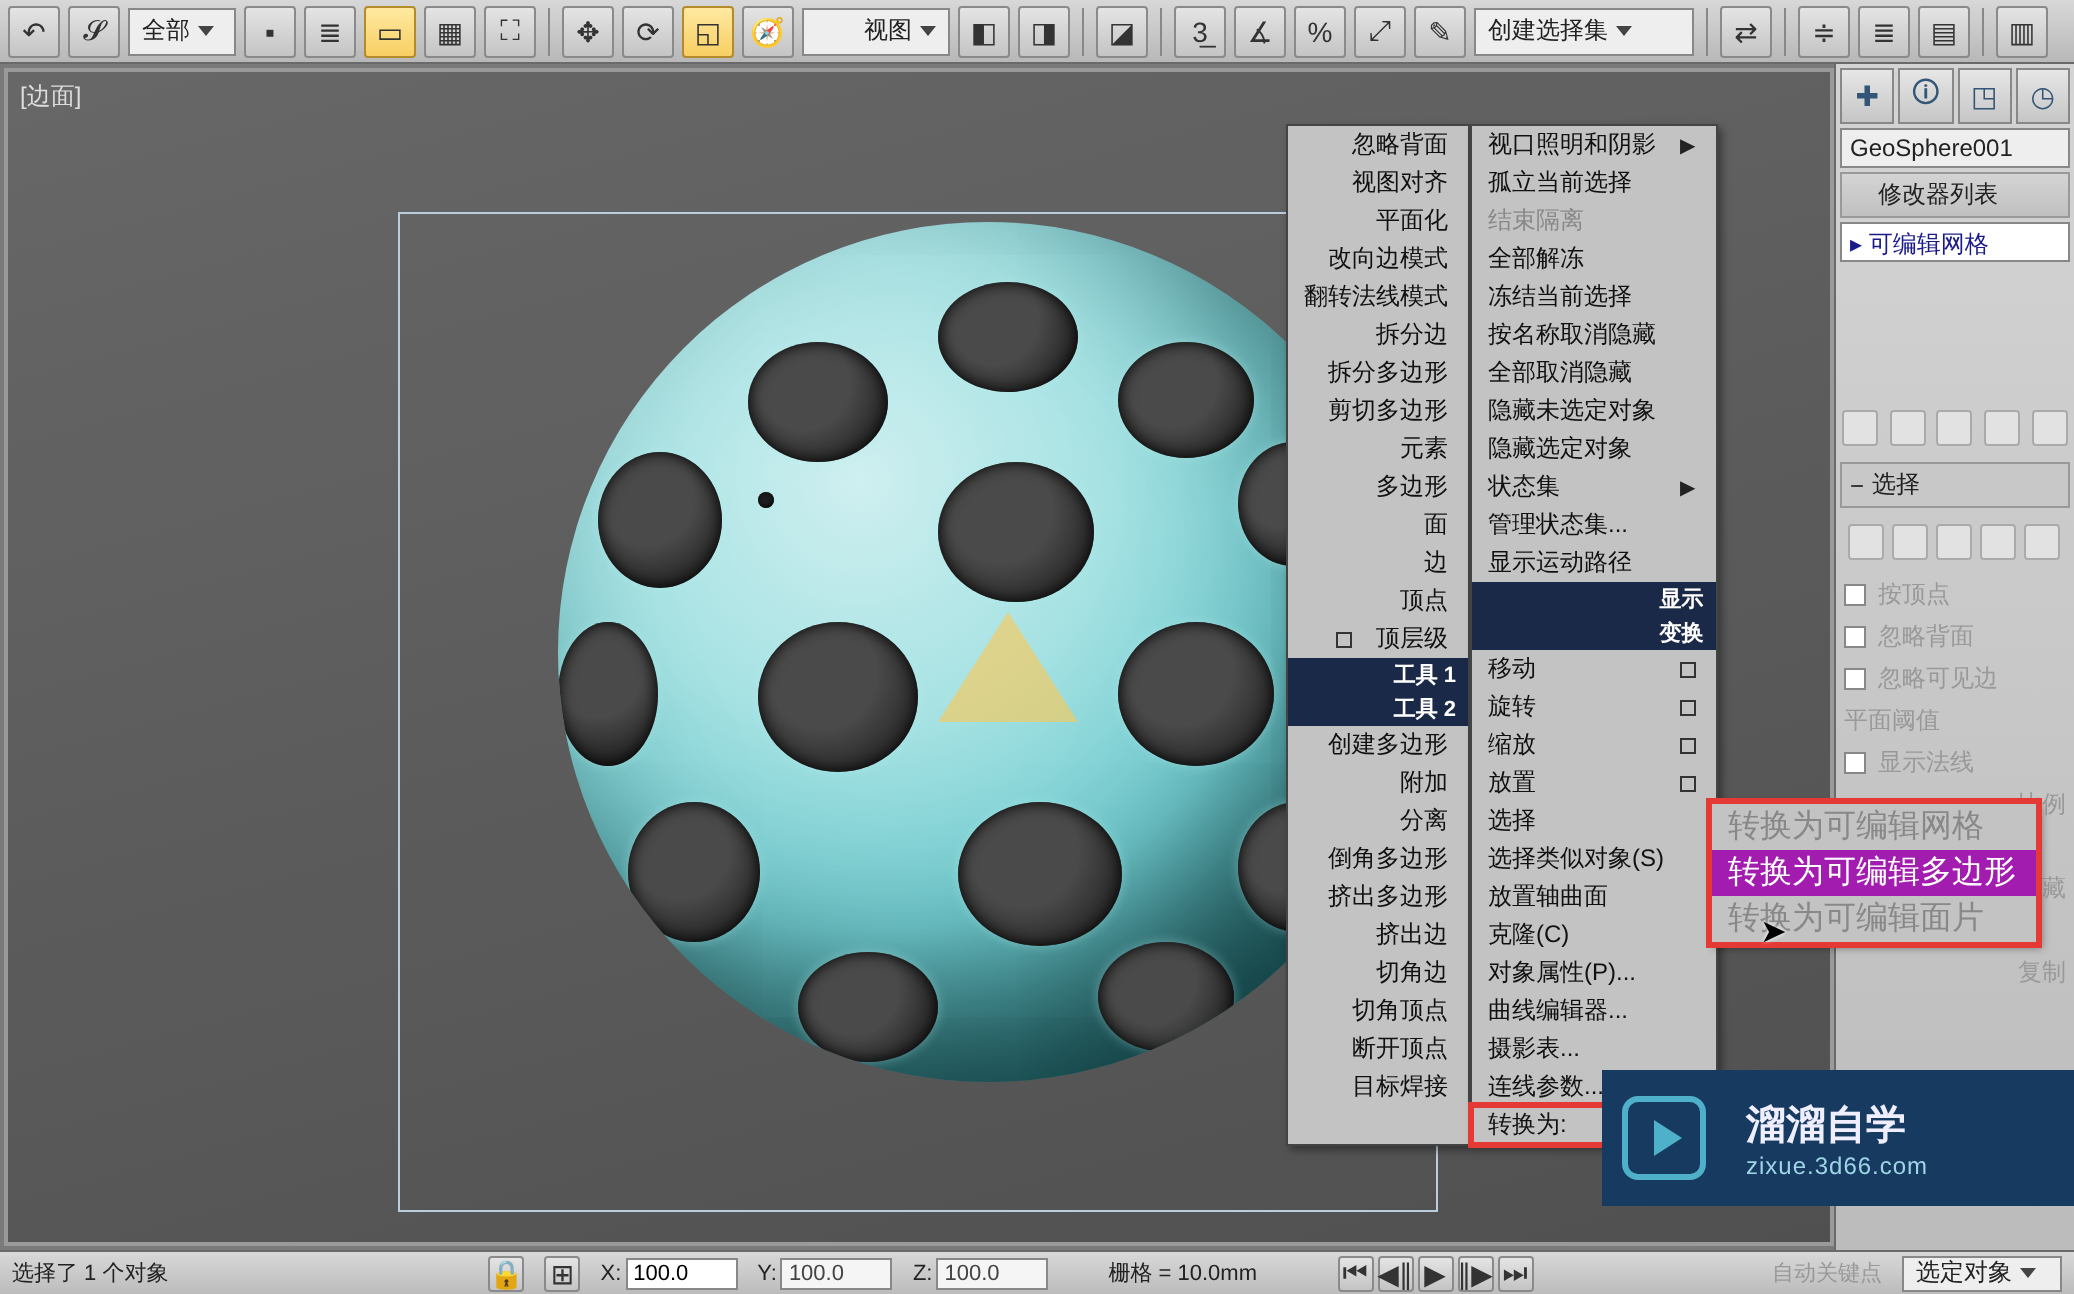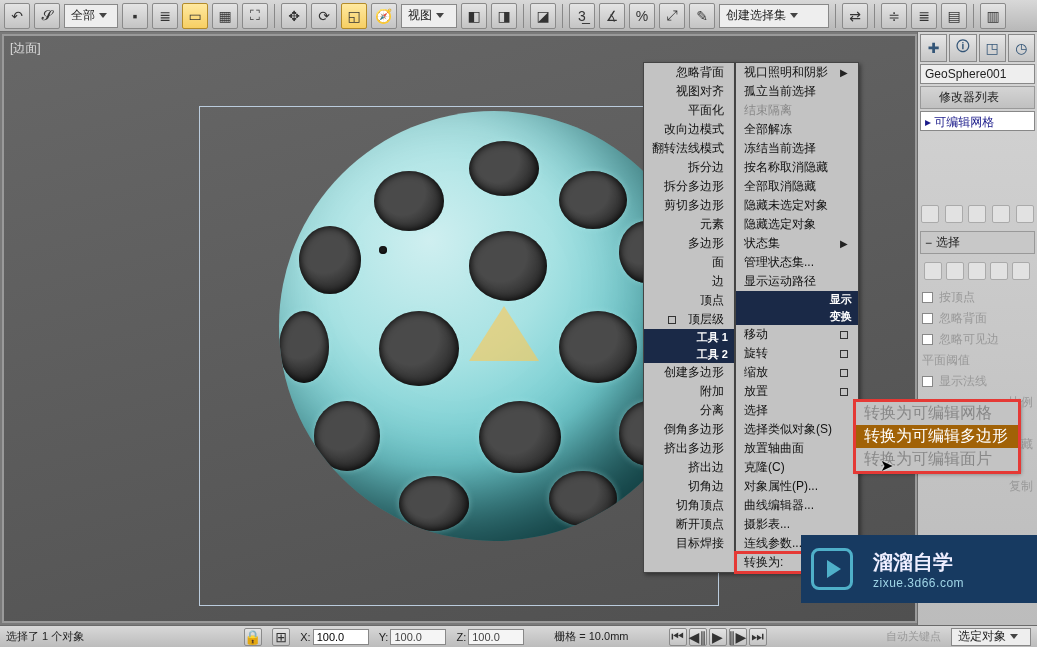--- a/index.html
+++ b/index.html
@@ -81,21 +81,21 @@
   
   .ctx-stack { position:absolute; top:30px; left:643px; display:flex; font-size:12px; }
   .ctx-col { background:#c3c3c3; border:1px solid #444; min-width:90px; box-shadow:2px 2px 4px rgba(0,0,0,.4);}
   .ctx-col .hd { background:#1a2947; color:#fff; font-weight:bold; padding:1px 6px; font-size:11px; display:flex; justify-content:flex-end;}
   .ctx-item { padding:1px 10px 1px 8px; color:#111; white-space:nowrap; display:flex; justify-content:space-between; align-items:center; gap:12px;}
   .ctx-item.right-align{justify-content:flex-end;}
   .ctx-item.disabled{color:#888;}
   .ctx-item .arr{font-size:10px;color:#222;}
   .ctx-item .box{width:8px;height:8px;border:1px solid #333;}
   .hl-red { outline:3px solid #e53935; outline-offset:-1px; }
-  .ctx-item.hover{ background:#a16207; color:#fff;}
+  .ctx-item.hover{ background:#a21caf; color:#fff;}
   .sub3 { position:absolute; top:369px; left:855px;}
   .sub3 .ctx-col{min-width:118px;}
   .cursor{position:absolute; top:424px; left:880px; font-size:16px; color:#000; filter:drop-shadow(0 0 1px #fff);}
 
   
   .watermark{
     position:absolute; right:0; bottom:22px; width:236px; height:68px;
     background:#173a61; color:#fff; display:flex; align-items:center; gap:20px;
     padding:6px 10px; font-size:13px;
   }
@@ -120,21 +120,21 @@
     <div class="tbtn">▪</div>
     <div class="tbtn">≣</div>
     <div class="tbtn active">▭</div>
     <div class="tbtn">▦</div>
     <div class="tbtn">⛶</div>
     <div class="sep"></div>
     <div class="tbtn">✥</div>
     <div class="tbtn">⟳</div>
     <div class="tbtn active">◱</div>
     <div class="tbtn">🧭</div>
-    <div class="dropdown" style="width:56px;">
+    <div class="dropdown" style="width:74px;justify-content:flex-end;">
       <span>视图</span>
         <span class="caret"></span>
     </div>
     <div class="tbtn">◧</div>
     <div class="tbtn">◨</div>
     <div class="sep"></div>
     <div class="tbtn">◪</div>
     <div class="sep"></div>
     <div class="tbtn">3̲</div>
     <div class="tbtn">∡</div>

